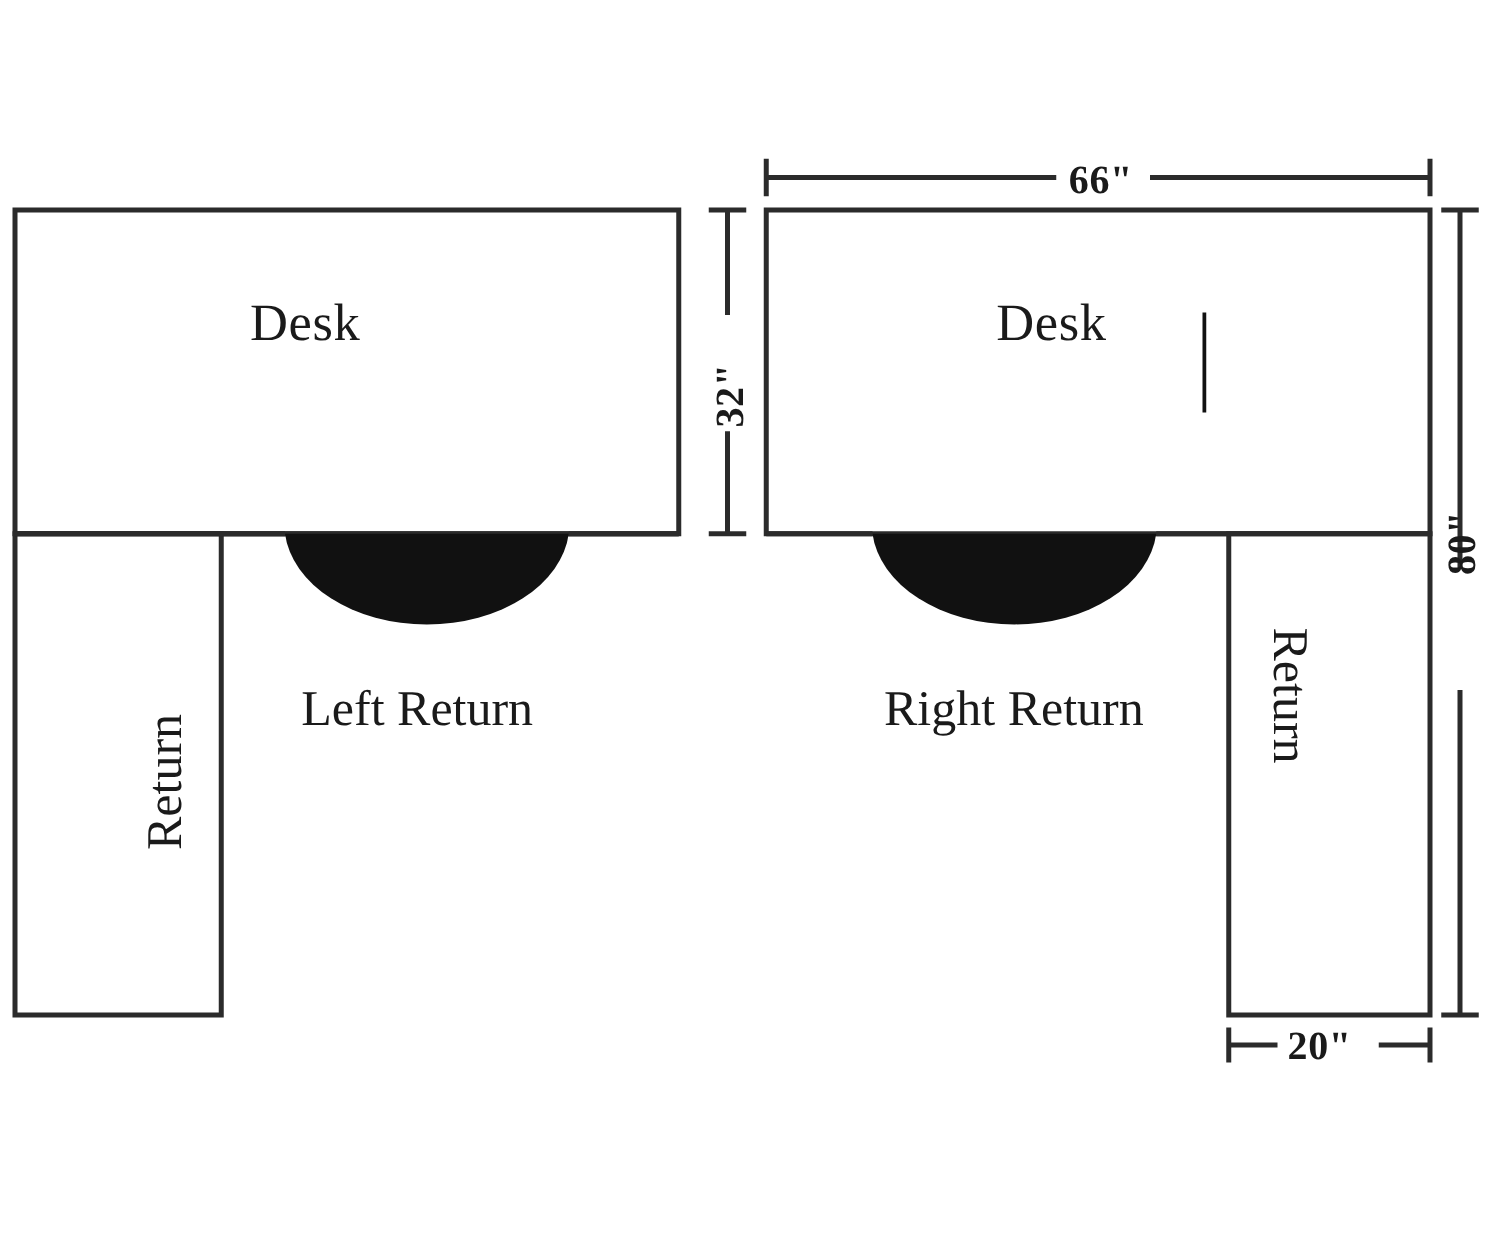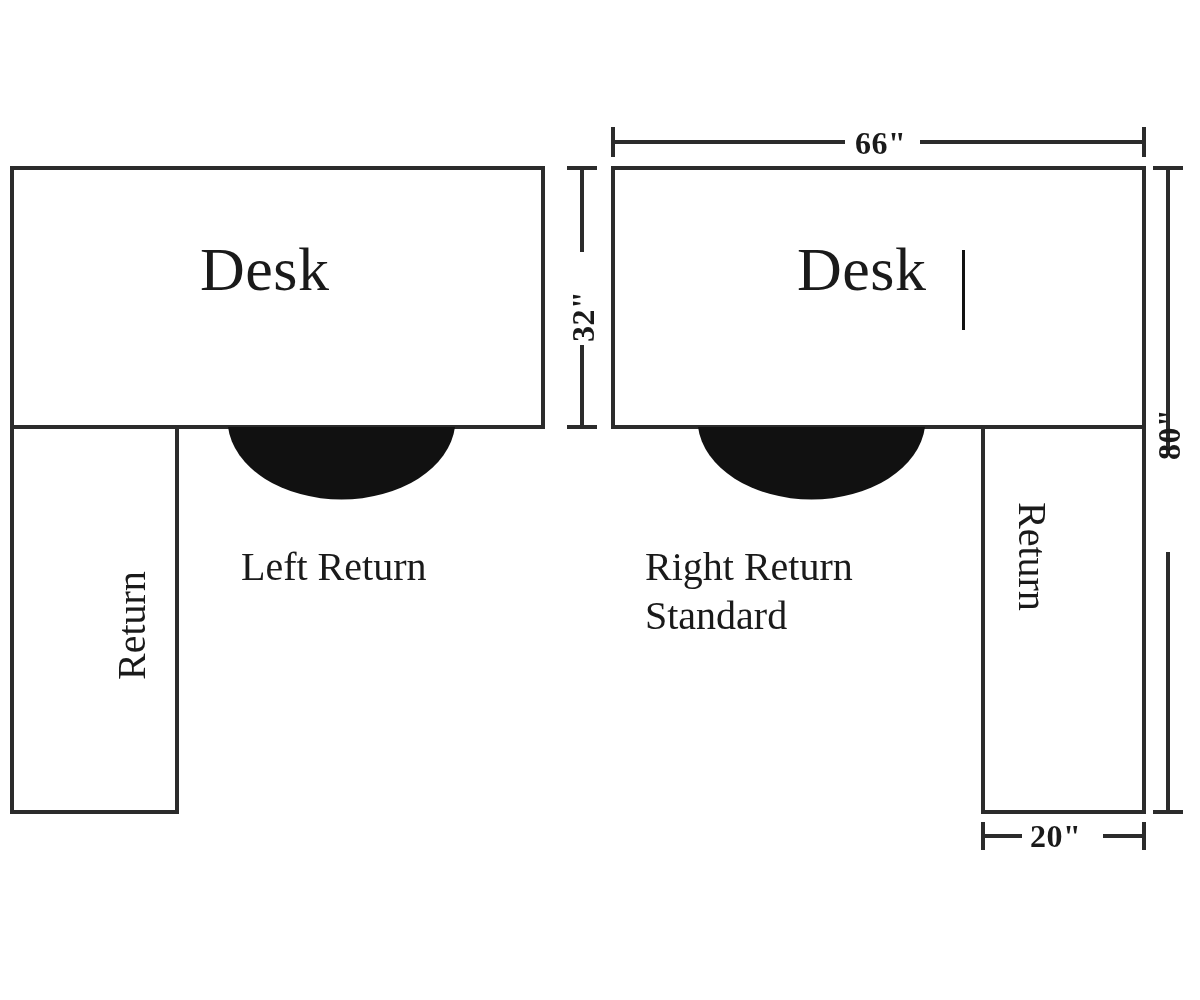--- a/index.html
+++ b/index.html
@@ -28,26 +28,26 @@
     height: 1000px;
   }
   .lbl {
     position: absolute;
     white-space: nowrap;
     color: #1a1a1a;
     font-family: "Liberation Serif", "DejaVu Serif", serif;
     line-height: 1;
   }
   .desk-label {
-    font-size: 62px;
+    font-size: 42px;
     letter-spacing: 0.5px;
   }
   .return-label-h {
     font-size: 40px;
-    text-align: left;
+    text-align: right;
     line-height: 1.22;
   }
   .return-label-v {
     font-size: 40px;
     transform-origin: 0 0;
   }
   .dim-label {
     font-size: 32px;
     font-weight: bold;
     letter-spacing: 0.5px;
@@ -127,21 +127,20 @@
   <div class="lbl return-label-h" style="left:241px; top:543px;">Left Return</div>
 
   <div class="lbl desk-label" style="left:797px; top:238px;">Desk</div>
 
   <div class="caret" style="left:962px; top:250px; height:80px;"></div>
 
   <div class="lbl return-label-v" style="left:1052px; top:502px; transform: rotate(90deg);">Return</div>
 
   <div class="lbl return-label-h" style="left:645px; top:543px; width:270px;">
     <div>Right Return</div>
-    <div>Standard</div>
   </div>
 
   <div class="lbl dim-label" style="left:855px; top:127px;">66"</div>
 
   <div class="lbl dim-label-v" style="left:567px; top:342px; transform: rotate(-90deg);">32"</div>
 
   <div class="lbl dim-label-v" style="left:1153px; top:460px; transform: rotate(-90deg);">80"</div>
 
   <div class="lbl dim-label" style="left:1030px; top:820px;">20"</div>
 

